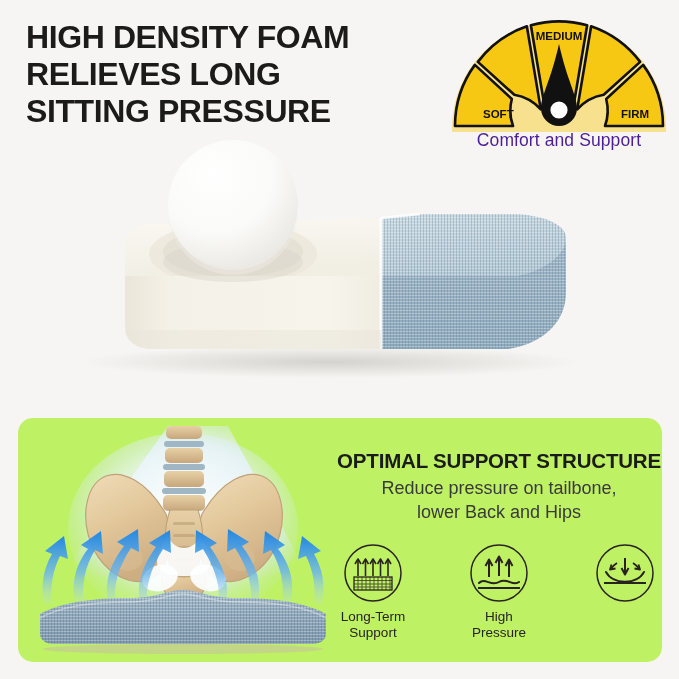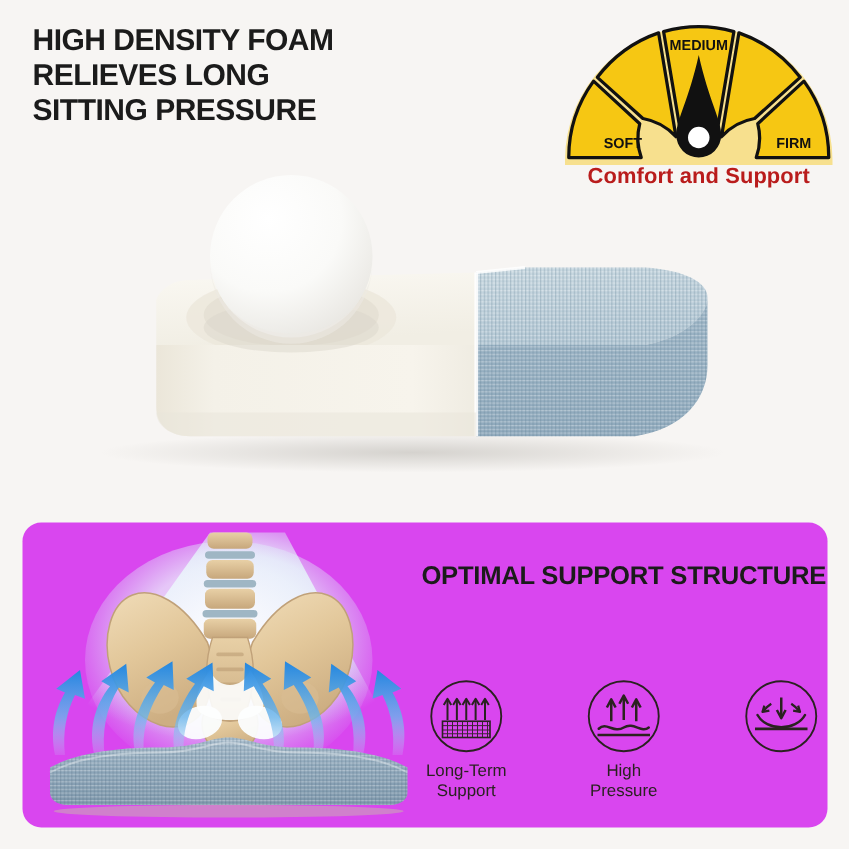--- a/index.html
+++ b/index.html
@@ -10,43 +10,43 @@
     overflow:hidden;
     position:relative;
   }
   .canvas{position:relative;width:679px;height:679px;}
 
   
   .headline{
     position:absolute;left:26px;top:19px;width:420px;
     font-family:"Liberation Sans", sans-serif;
     font-weight:bold;
-    font-size:24px;
+    font-size:32px;
     line-height:1.16;
     letter-spacing:-0.4px;
     color:#1b1b1b;
     text-transform:uppercase;
     white-space:pre-line;
   }
 
   
   .gauge-wrap{position:absolute;left:447px;top:14px;width:224px;height:130px;}
   .gauge-svg{position:absolute;left:0;top:0;}
   .gauge-caption{
     position:absolute;left:0;top:116px;width:224px;text-align:center;
-    font-size:17.5px;color:#b91c1c;font-weight:700;letter-spacing:0.1px;
+    font-size:17.5px;color:#4c1d95;font-weight:400;letter-spacing:0.1px;
   }
 
   
   .product{position:absolute;left:0px;top:130px;width:679px;height:270px;}
 
   
   .panel{
     position:absolute;left:18px;top:418px;width:644px;height:244px;
-    background:#d946ef;border-radius:15px;overflow:hidden;
+    background:#bef264;border-radius:15px;overflow:hidden;
   }
   .panel-illus{position:absolute;left:0px;top:0px;width:330px;height:244px;}
 
   .panel-title{
     position:absolute;left:300px;top:31px;width:362px;
     font-weight:bold;font-size:20.5px;letter-spacing:-0.2px;
     color:#1b1b1b;text-align:center;text-transform:uppercase;
   }
   .panel-sub{
     position:absolute;left:300px;top:59px;width:362px;
@@ -274,20 +274,22 @@
                    C180,172 190,180 220,180 C260,180 290,186 308,196
                    L308,216 C308,222 302,226 294,226 L36,226 C28,226 22,222 22,216 Z" fill="url(#weave2)"></path>
           <path d="M22,200 C40,190 70,184 110,184 C140,184 150,176 165,176
                    C180,176 190,184 220,184 C260,184 290,190 308,200" stroke="#ffffff" stroke-width="1.6" fill="none" opacity="0.35"></path>
           <ellipse cx="165" cy="231" rx="140" ry="5" fill="#c7b9aa" opacity="0.5"></ellipse>
         </g>
       </svg>
     </div>
 
     <div class="panel-title">OPTIMAL SUPPORT STRUCTURE</div>
+    <div class="panel-sub">Reduce pressure on tailbone,
+lower Back and Hips</div>
 
     <div class="features">
 
       <div class="feature">
         <svg class="feature-icon" viewBox="0 0 60 60">
           <circle cx="30" cy="30" r="28" fill="none" stroke="#2a2220" stroke-width="1.5"></circle>
           <g stroke="#2a2220" stroke-width="1.6" fill="none">
             <line x1="15" y1="33" x2="15" y2="17"></line>
               <path d="M12,21 L15,16 L18,21" stroke-linejoin="round"></path>
             <line x1="22.5" y1="33" x2="22.5" y2="17"></line>

